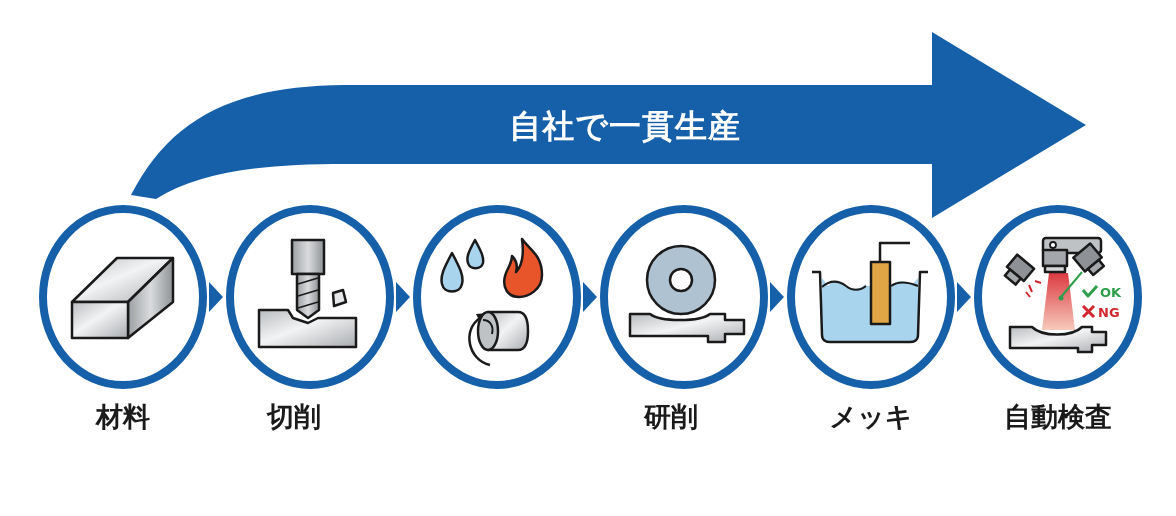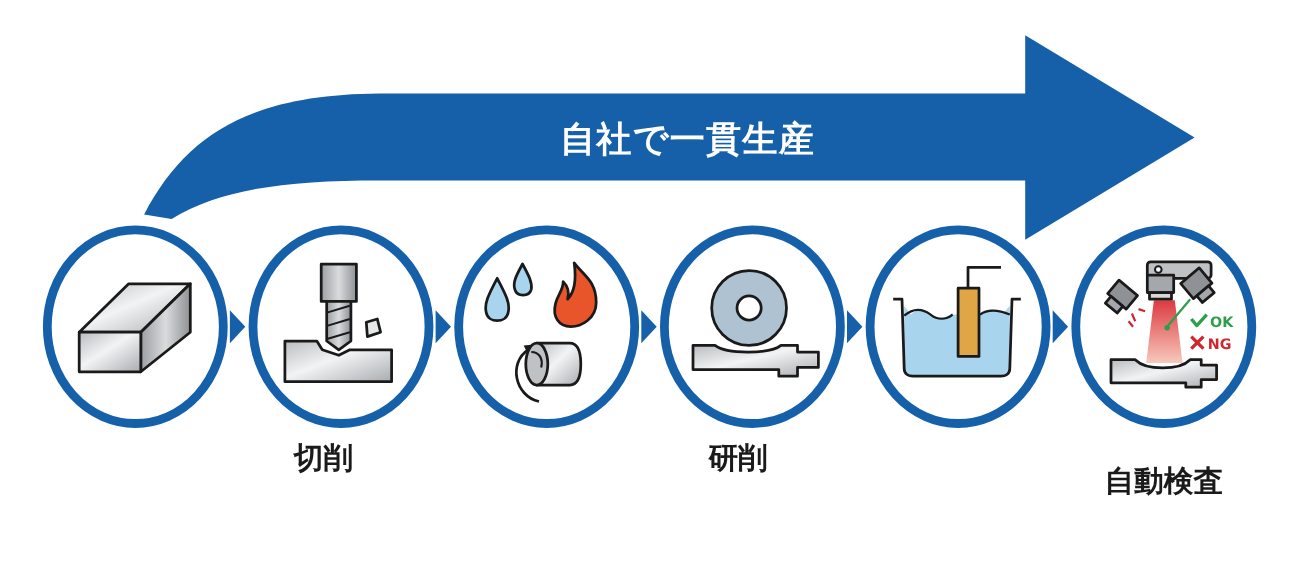--- a/index.html
+++ b/index.html
@@ -125,22 +125,28 @@
     <path d="M1083 306 L 1094 317 M1094 306 L 1083 317" stroke="#D0262E" stroke-width="3" fill="none"></path>
     <path d="M1010 327 L 1032 327 C 1042 337, 1072 337, 1082 327 L 1092 327 L 1092 332 L 1106 332 L 1106 345 L 1092 345 L 1092 352 L 1078 352 L 1078 348 L 1010 348 Z" fill="url(#metalGrad)"></path>
   </g>
 
   <text x="1100" y="297" fill="#2E9E4A" font-family="DejaVu Sans, sans-serif" font-weight="bold" font-size="13"><tspan id="okText">OK</tspan></text>
   <text x="1098" y="317" fill="#D0262E" font-family="DejaVu Sans, sans-serif" font-weight="bold" font-size="13"><tspan id="ngText">NG</tspan></text>
 </svg>
 
 <div class="title">自社で一貫生産</div>
 
+<div class="step-label" style="left:23px;">
+  <span>材料</span>
+</div>
 <div class="step-label" style="left:194px;">
   <span>切削</span>
 </div>
 <div class="step-label" style="left:571px;">
   <span>研削</span>
 </div>
-<div class="step-label" style="left:958px;margin-top:21px;">
+<div class="step-label" style="left:771px;">
+  <span>メッキ</span>
+</div>
+<div class="step-label" style="left:958px;">
   <span>自動検査</span>
 </div>
 </div>
 
 </body></html>

